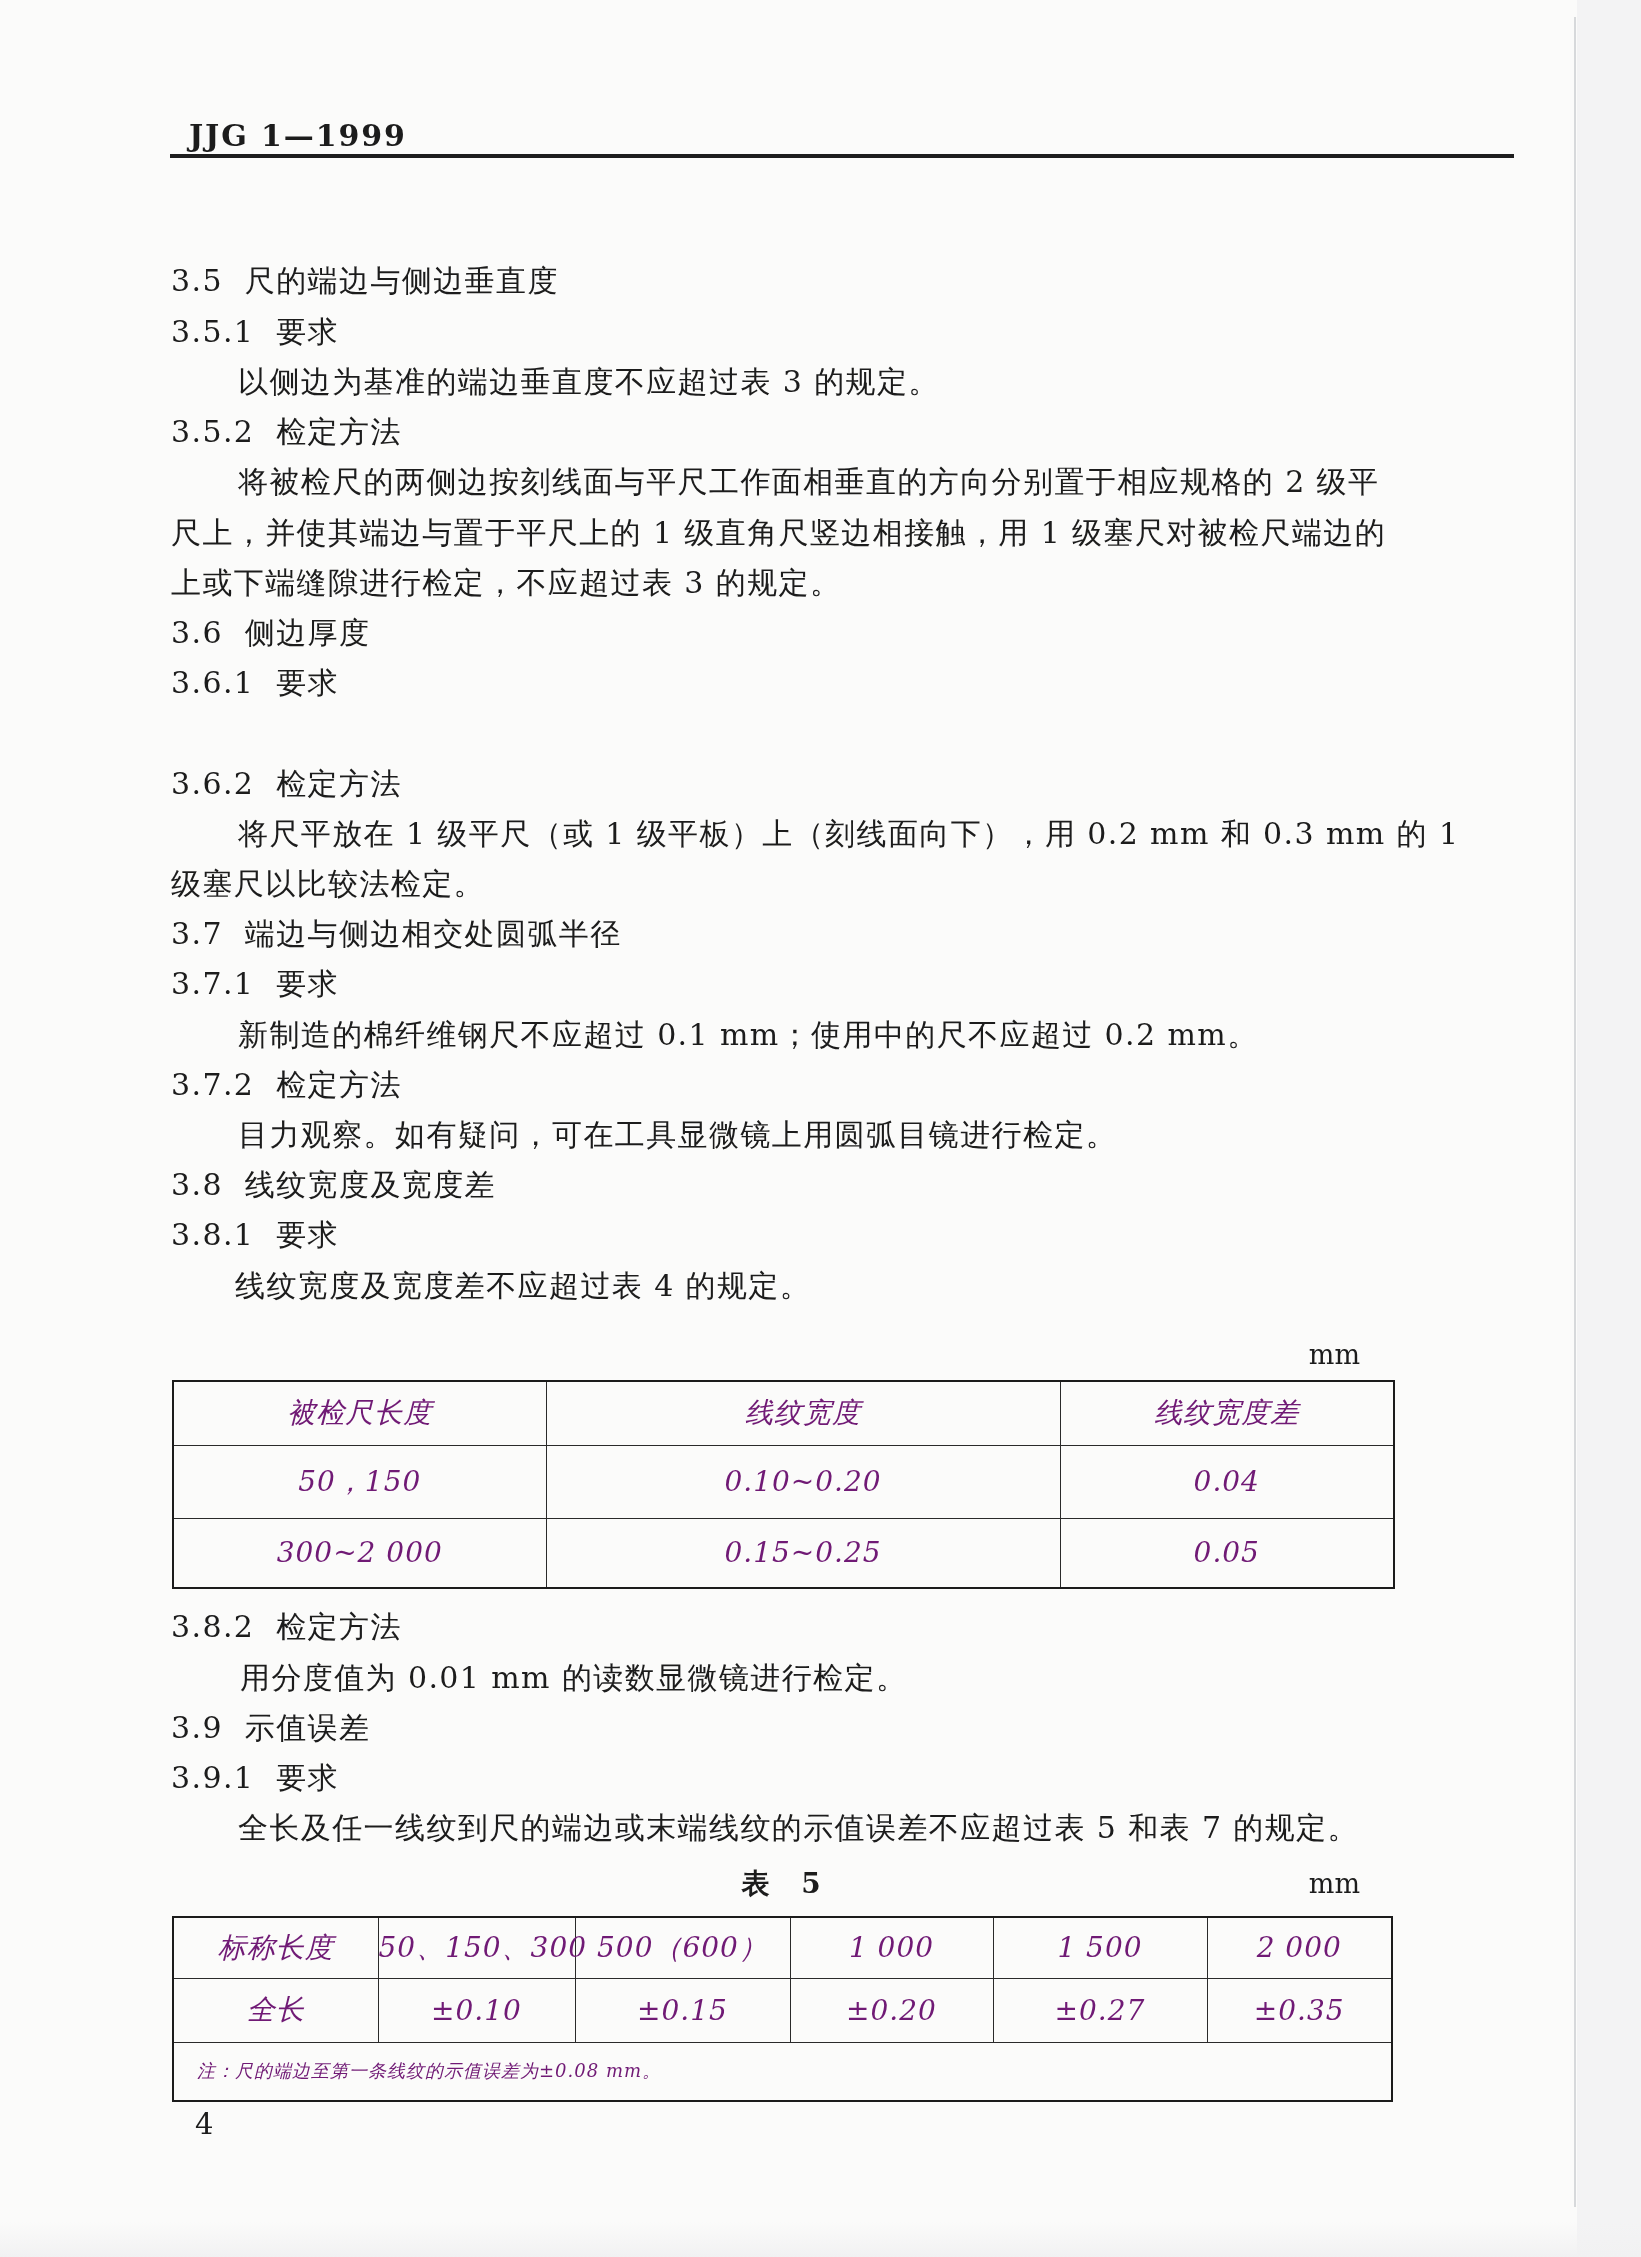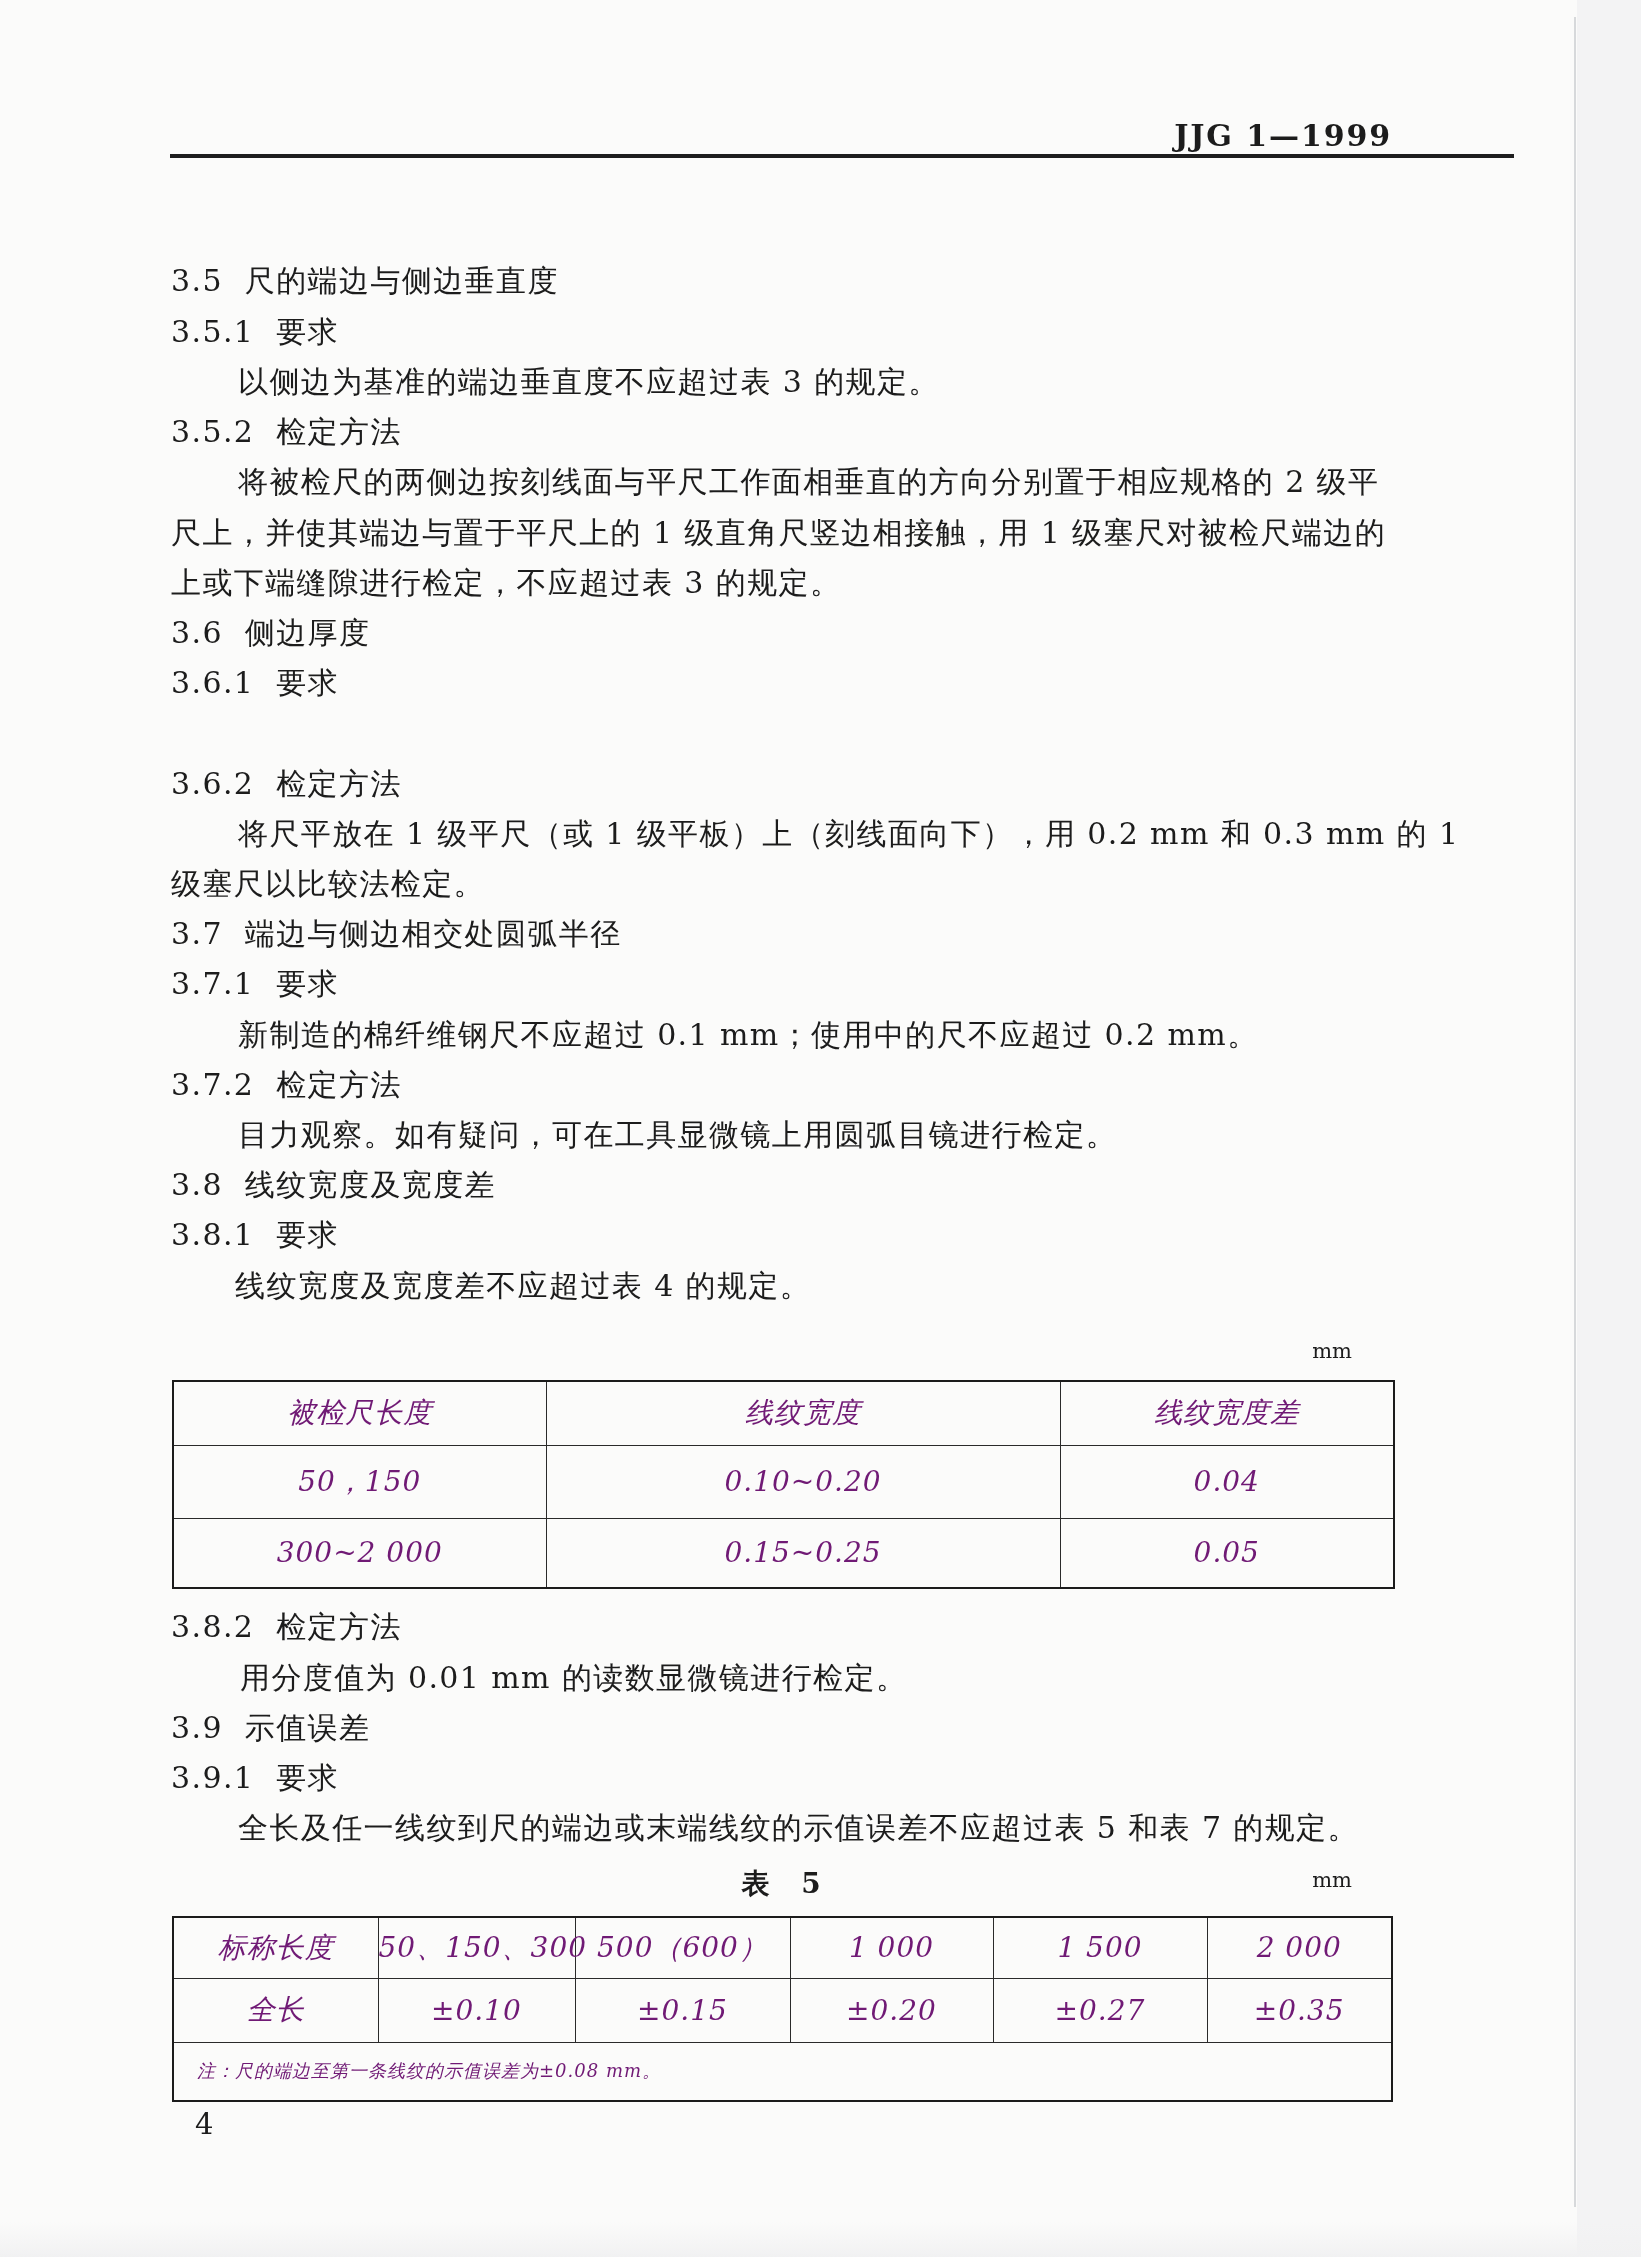--- a/index.html
+++ b/index.html
@@ -25,22 +25,22 @@
     position: absolute; left: 1574px; top: 17.4px;
     width: 1.9px; height: 2190px;
     background: #d7d9db;
   }
   .scan-bottom {
     position: absolute; left: 0; bottom: 0;
     width: 100%; height: 35px;
     background: linear-gradient(to bottom, rgba(245,245,245,0), #f1f1f2);
   }
   .doc-header {
-    position: absolute; left: 172px; top: 118px; width: 1220px;
-    text-align: right;
+    position: absolute; left: 189px; top: 118px; width: 1220px;
+    text-align: left;
     font-size: 30px; font-weight: bold; letter-spacing: 1.9px;
     white-space: pre;
   }
   .header-rule {
     position: absolute; left: 170px; top: 154px;
     width: 1344px; height: 3.9px;
     background: #1e1e1e;
   }
   .line {
     position: absolute;
@@ -48,23 +48,23 @@
     white-space: pre;
     line-height: 1;
   }
   .tbl-caption {
     position: absolute; left: 172px; width: 1220px;
     text-align: center;
     font-size: 28px; font-weight: bold; letter-spacing: 1.9px;
     white-space: pre;
   }
   .tbl-unit {
-    position: absolute; left: 172px; width: 1180px;
+    position: absolute; left: 180px; width: 1180px;
     text-align: right;
-    font-size: 21px;
+    font-size: 27px;
   }
   table.sheet {
     position: absolute;
     border-collapse: collapse;
     table-layout: fixed;
     font-size: 28px; letter-spacing: 1px;
     color: #701a75;
     font-style: italic;
   }
   table.sheet td {

